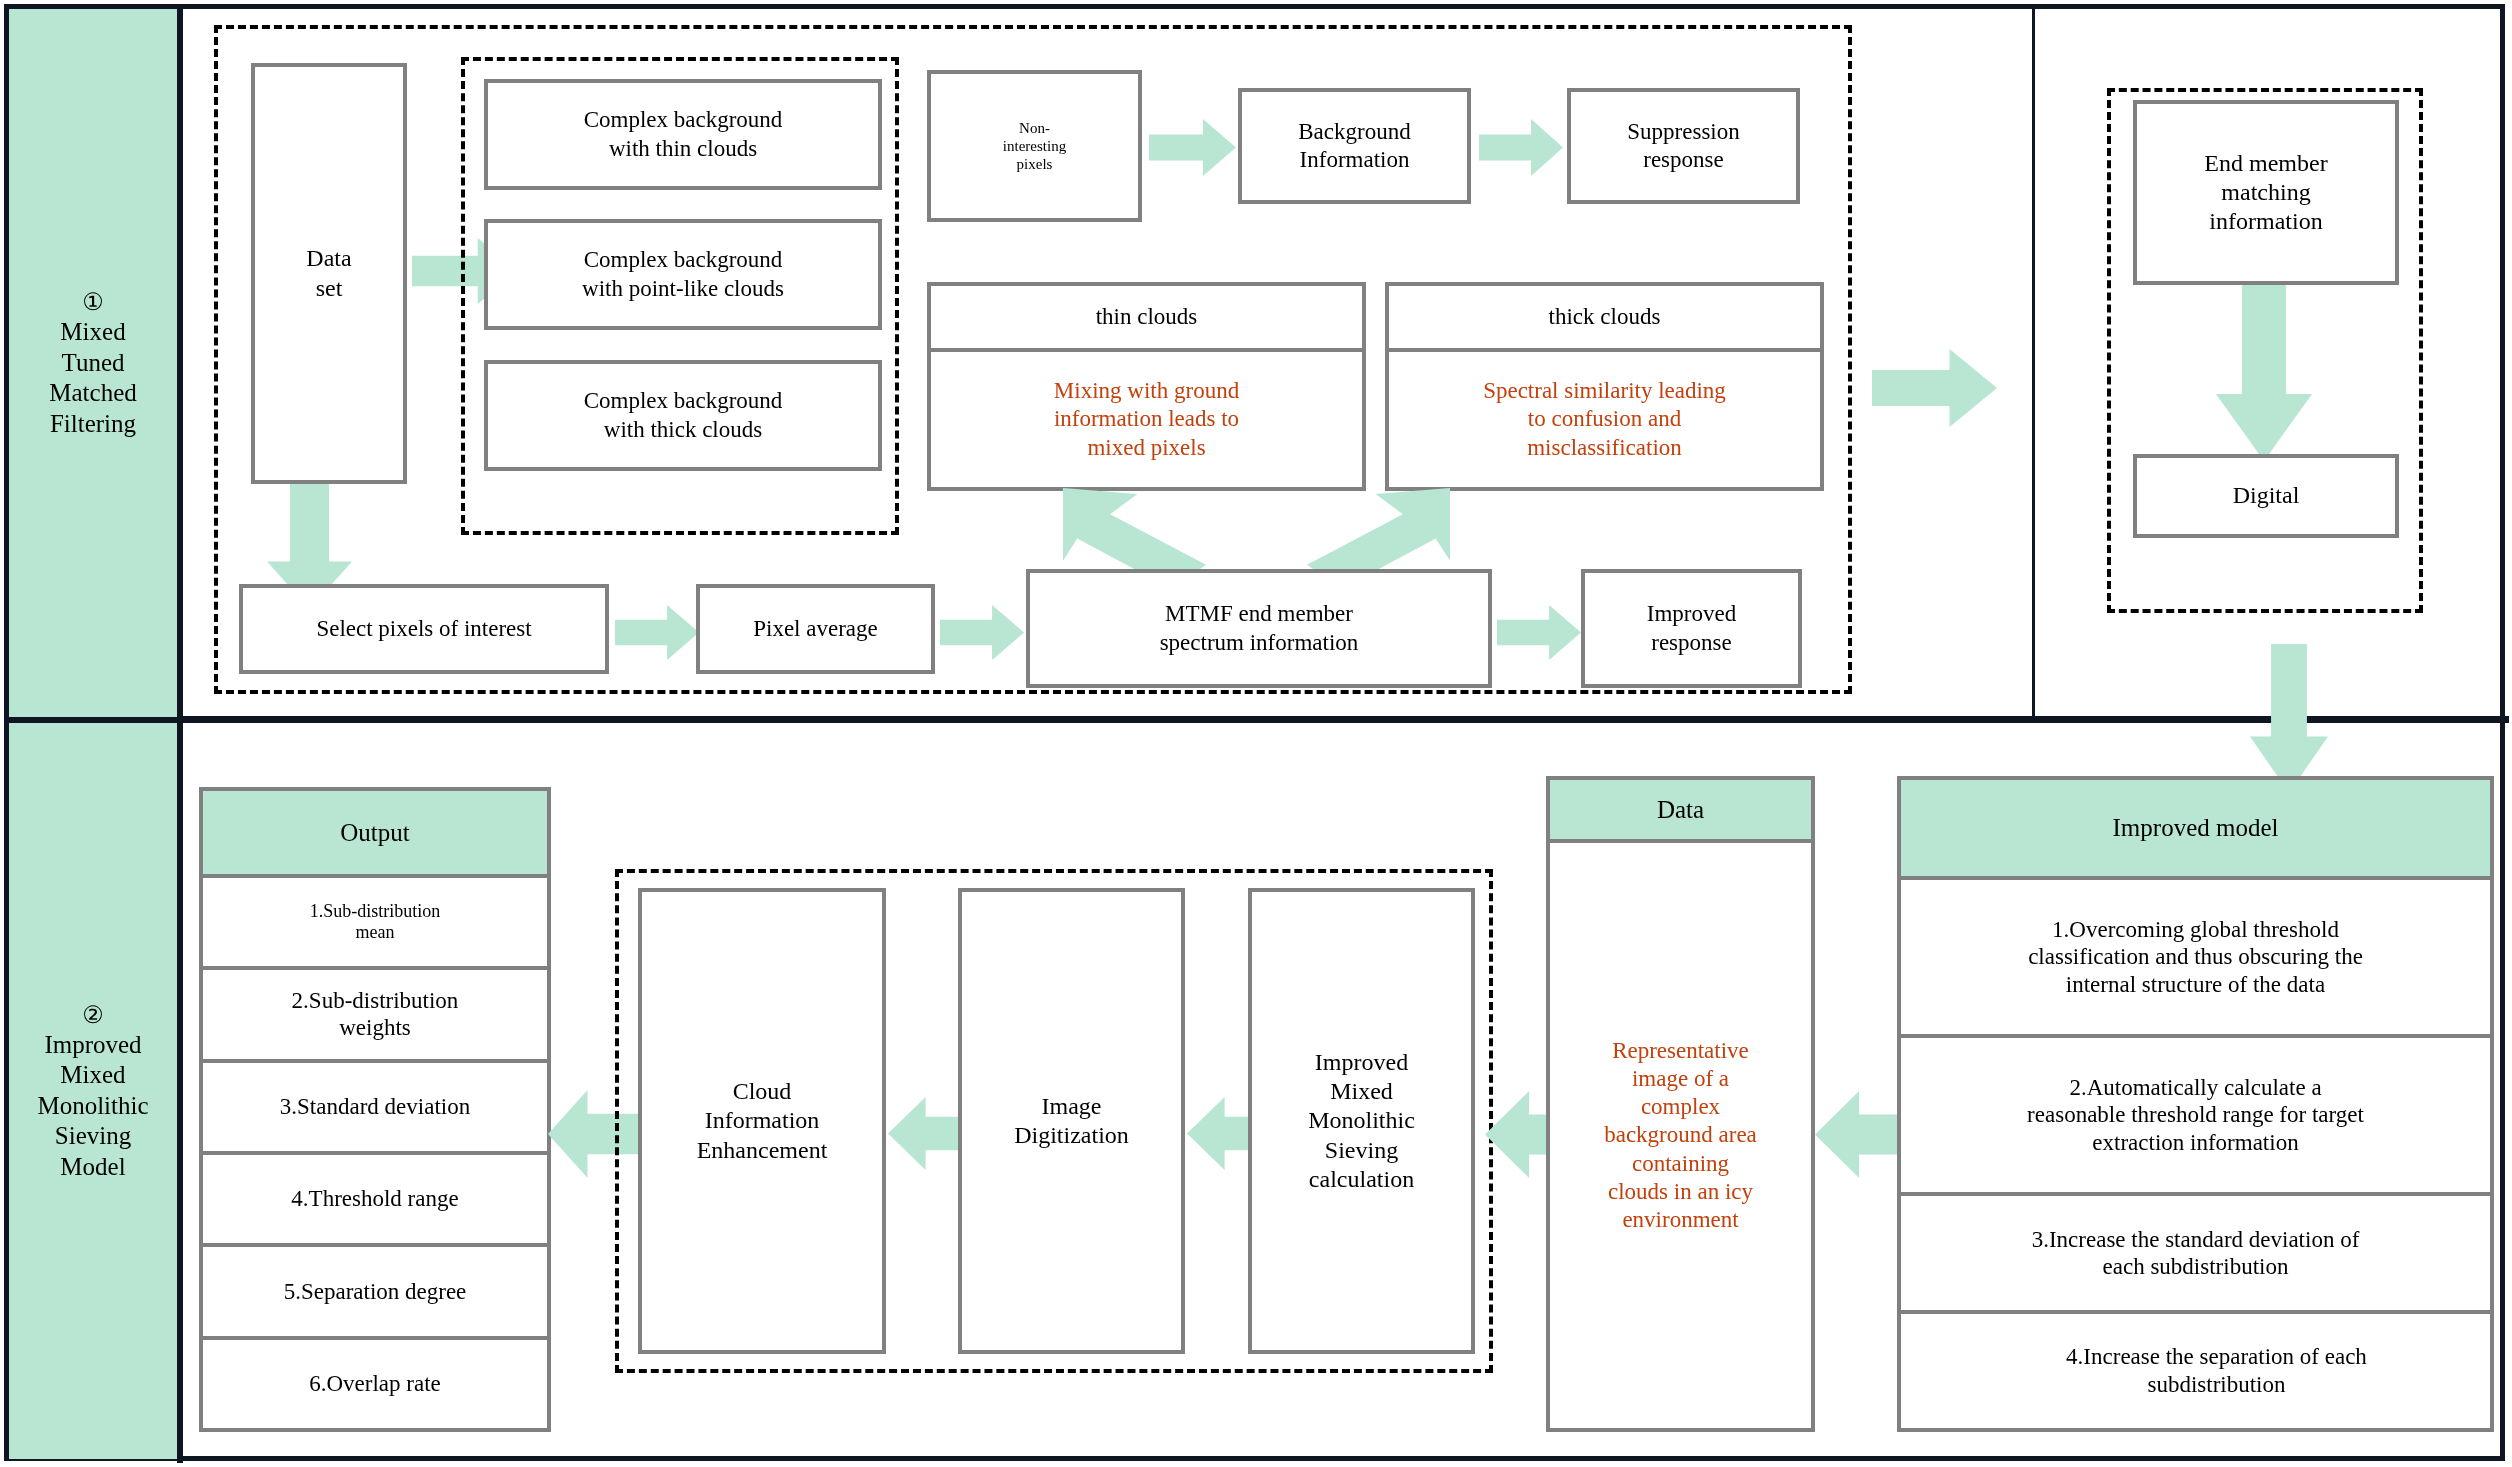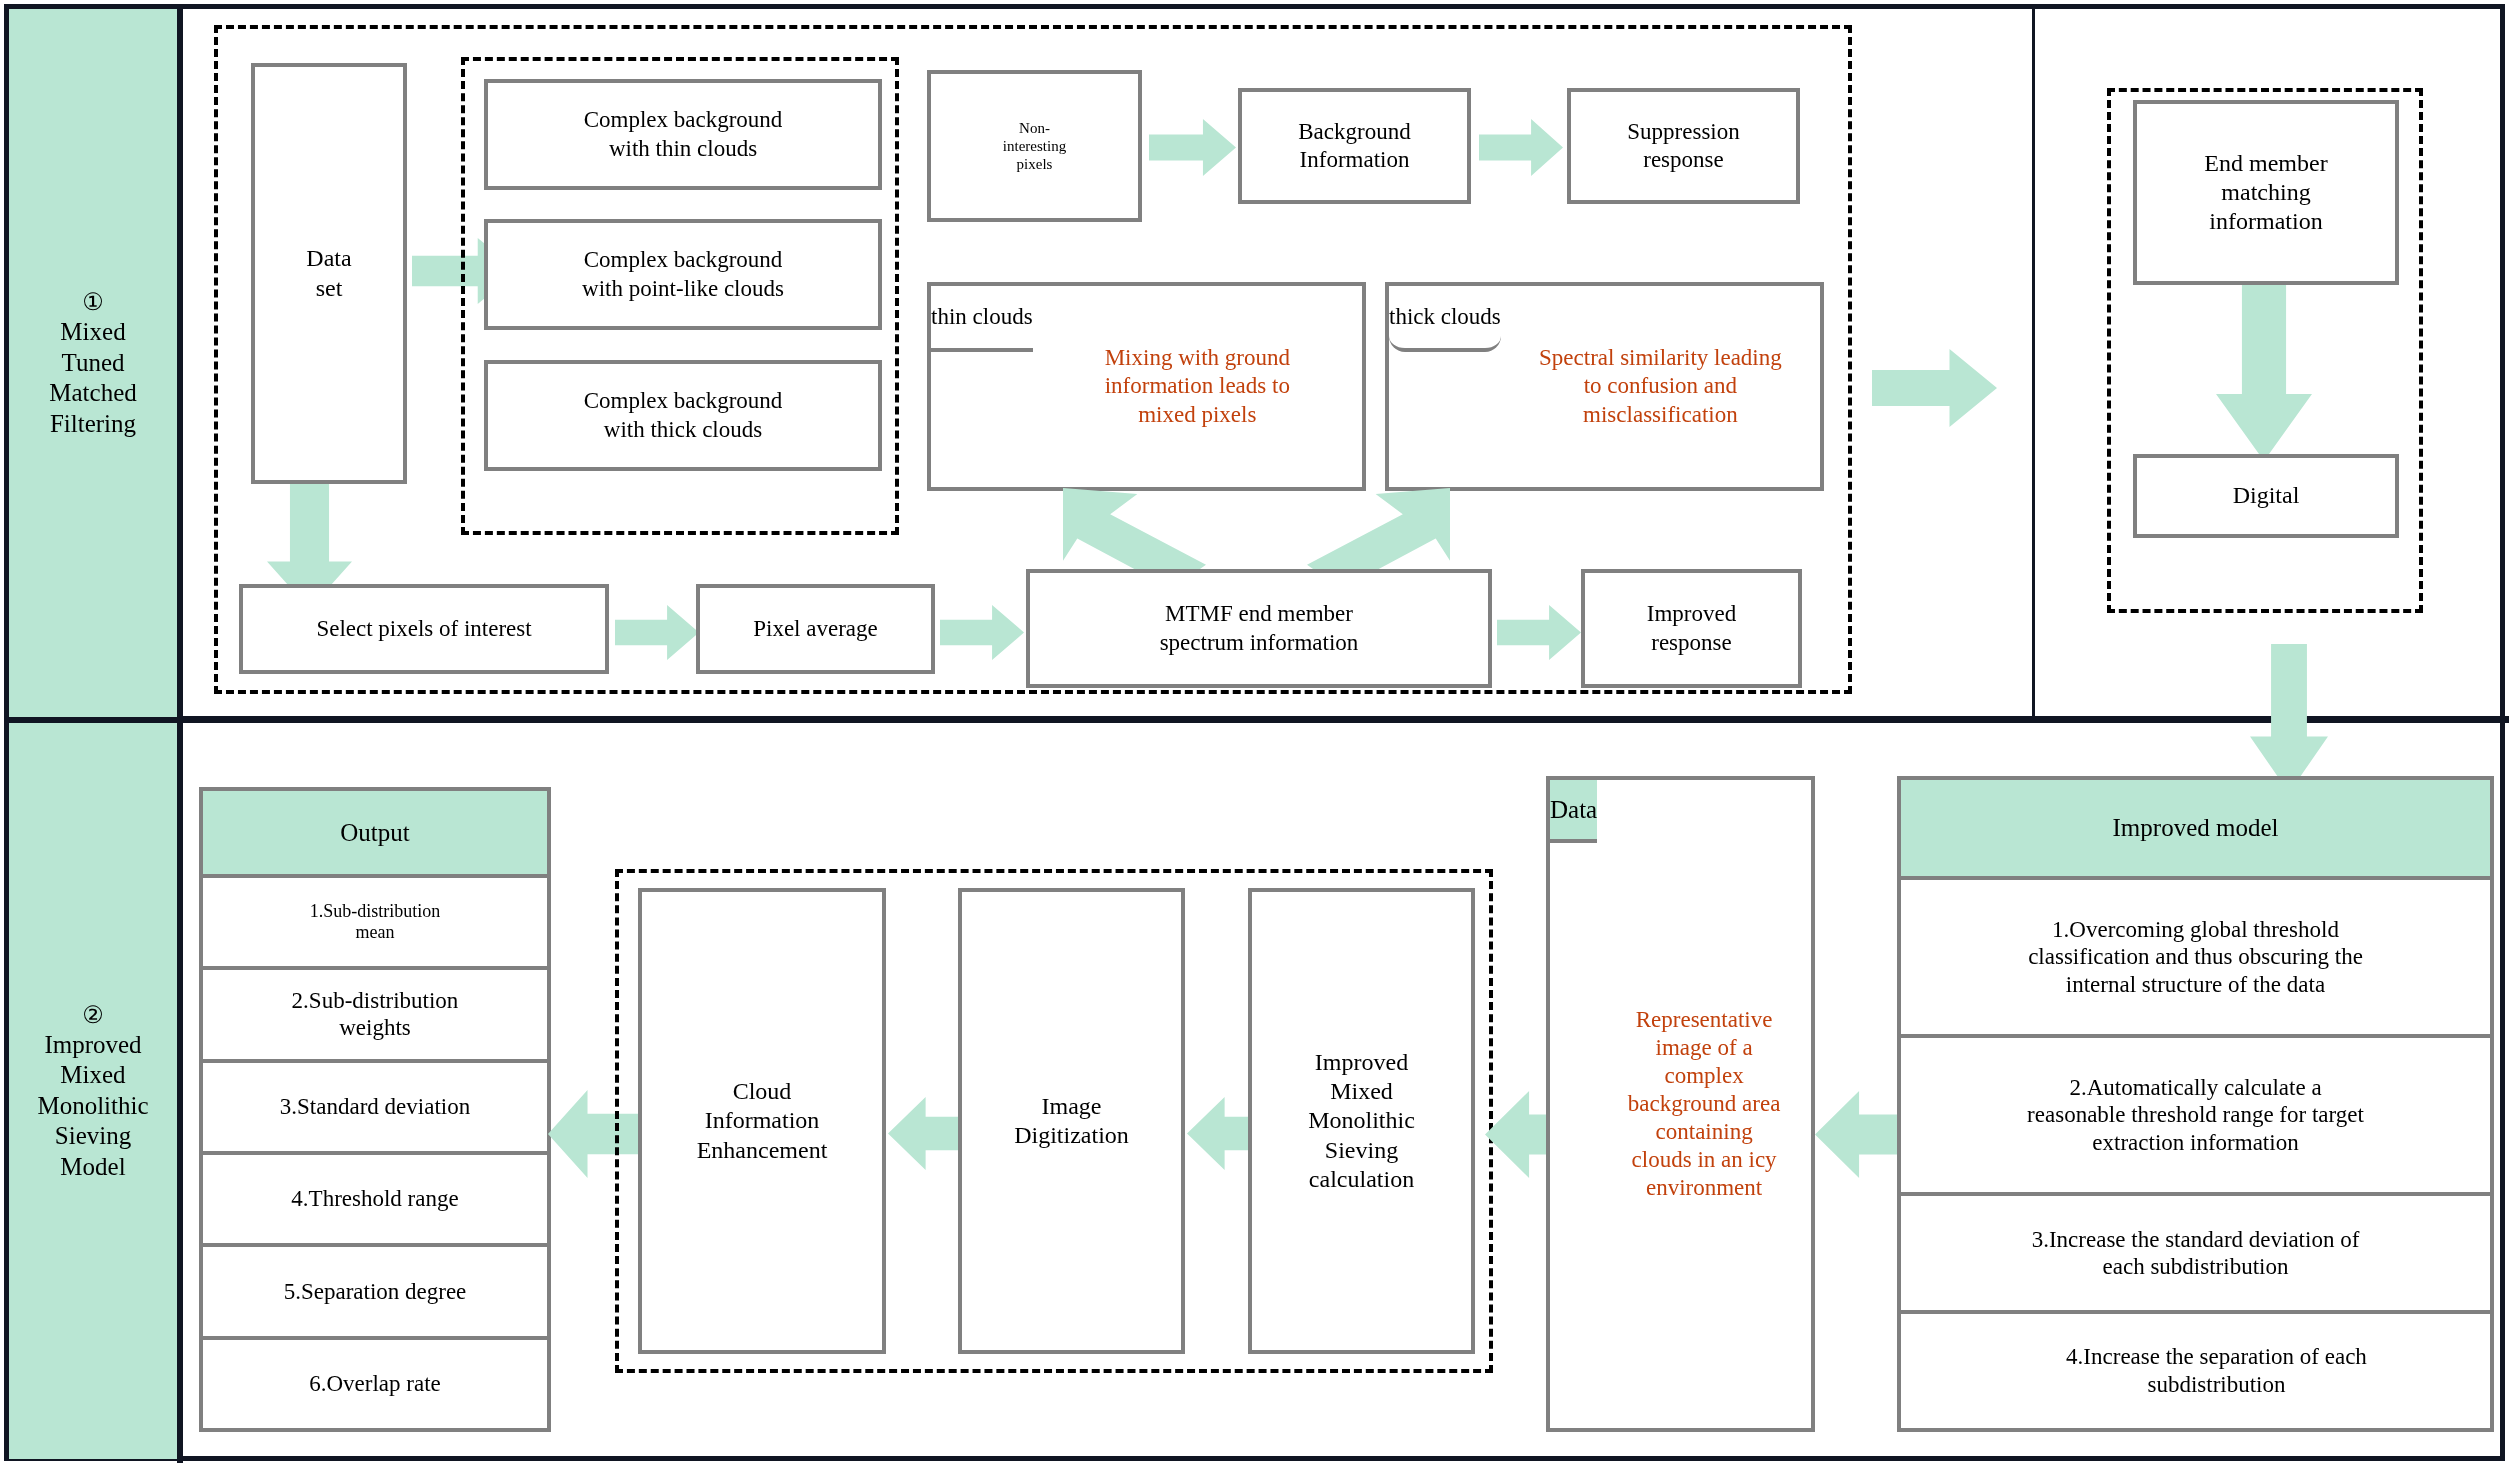--- a/index.html
+++ b/index.html
@@ -39,21 +39,21 @@
   .stack{position:absolute;box-sizing:border-box;border:4.2px solid #808080;background:#fff;
     display:flex;flex-direction:column;}
   .stack .hd{background:#b9e6d3;display:flex;align-items:center;justify-content:center;
     text-align:center;border-bottom:4.2px solid #808080;box-sizing:border-box;color:#000;}
   .stack .rw{flex:1;display:flex;align-items:center;justify-content:center;text-align:center;
     border-bottom:4.2px solid #808080;box-sizing:border-box;color:#000;line-height:1.2;padding:0 6px;}
   .stack .rw:last-child{border-bottom:none;}
 
   
   .split{position:absolute;box-sizing:border-box;border:4.2px solid #808080;background:#fff;
-    display:flex;flex-direction:row;}
+    display:flex;flex-direction:column;}
   .split .t{display:flex;align-items:center;justify-content:center;text-align:center;
     border-bottom:4.2px solid #808080;box-sizing:border-box;color:#000;}
   .split .b{flex:1;display:flex;align-items:center;justify-content:center;text-align:center;
     color:#c2410c;line-height:1.22;padding:0 6px;box-sizing:border-box;}
 </style>
 </head>
 <body>
 
 <div id="root">
 
@@ -111,21 +111,21 @@
 response</div>
 
   <div class="split" style="left:927px;top:282px;width:439px;height:209px;">
     <div class="t" style="height:66px;font-size:23px;">thin clouds</div>
     <div class="b" style="font-size:23px;white-space:pre-line;">Mixing with ground
 information leads to
 mixed pixels</div>
   </div>
 
   <div class="split" style="left:1385px;top:282px;width:439px;height:209px;">
-    <div class="t" style="height:66px;font-size:23px;border-radius:16px;">thick clouds</div>
+    <div class="t" style="height:66px;font-size:23px;">thick clouds</div>
     <div class="b" style="font-size:23px;white-space:pre-line;">Spectral similarity leading
 to confusion and
 misclassification</div>
   </div>
 
   <div class="arw arw-ul" style="left:1063px;top:488px;width:143px;height:101px;"></div>
   <div class="arw arw-ur" style="left:1307px;top:488px;width:143px;height:101px;"></div>
 
   <div class="arw arw-d" style="left:267px;top:484px;width:85px;height:125px;"></div>
 

